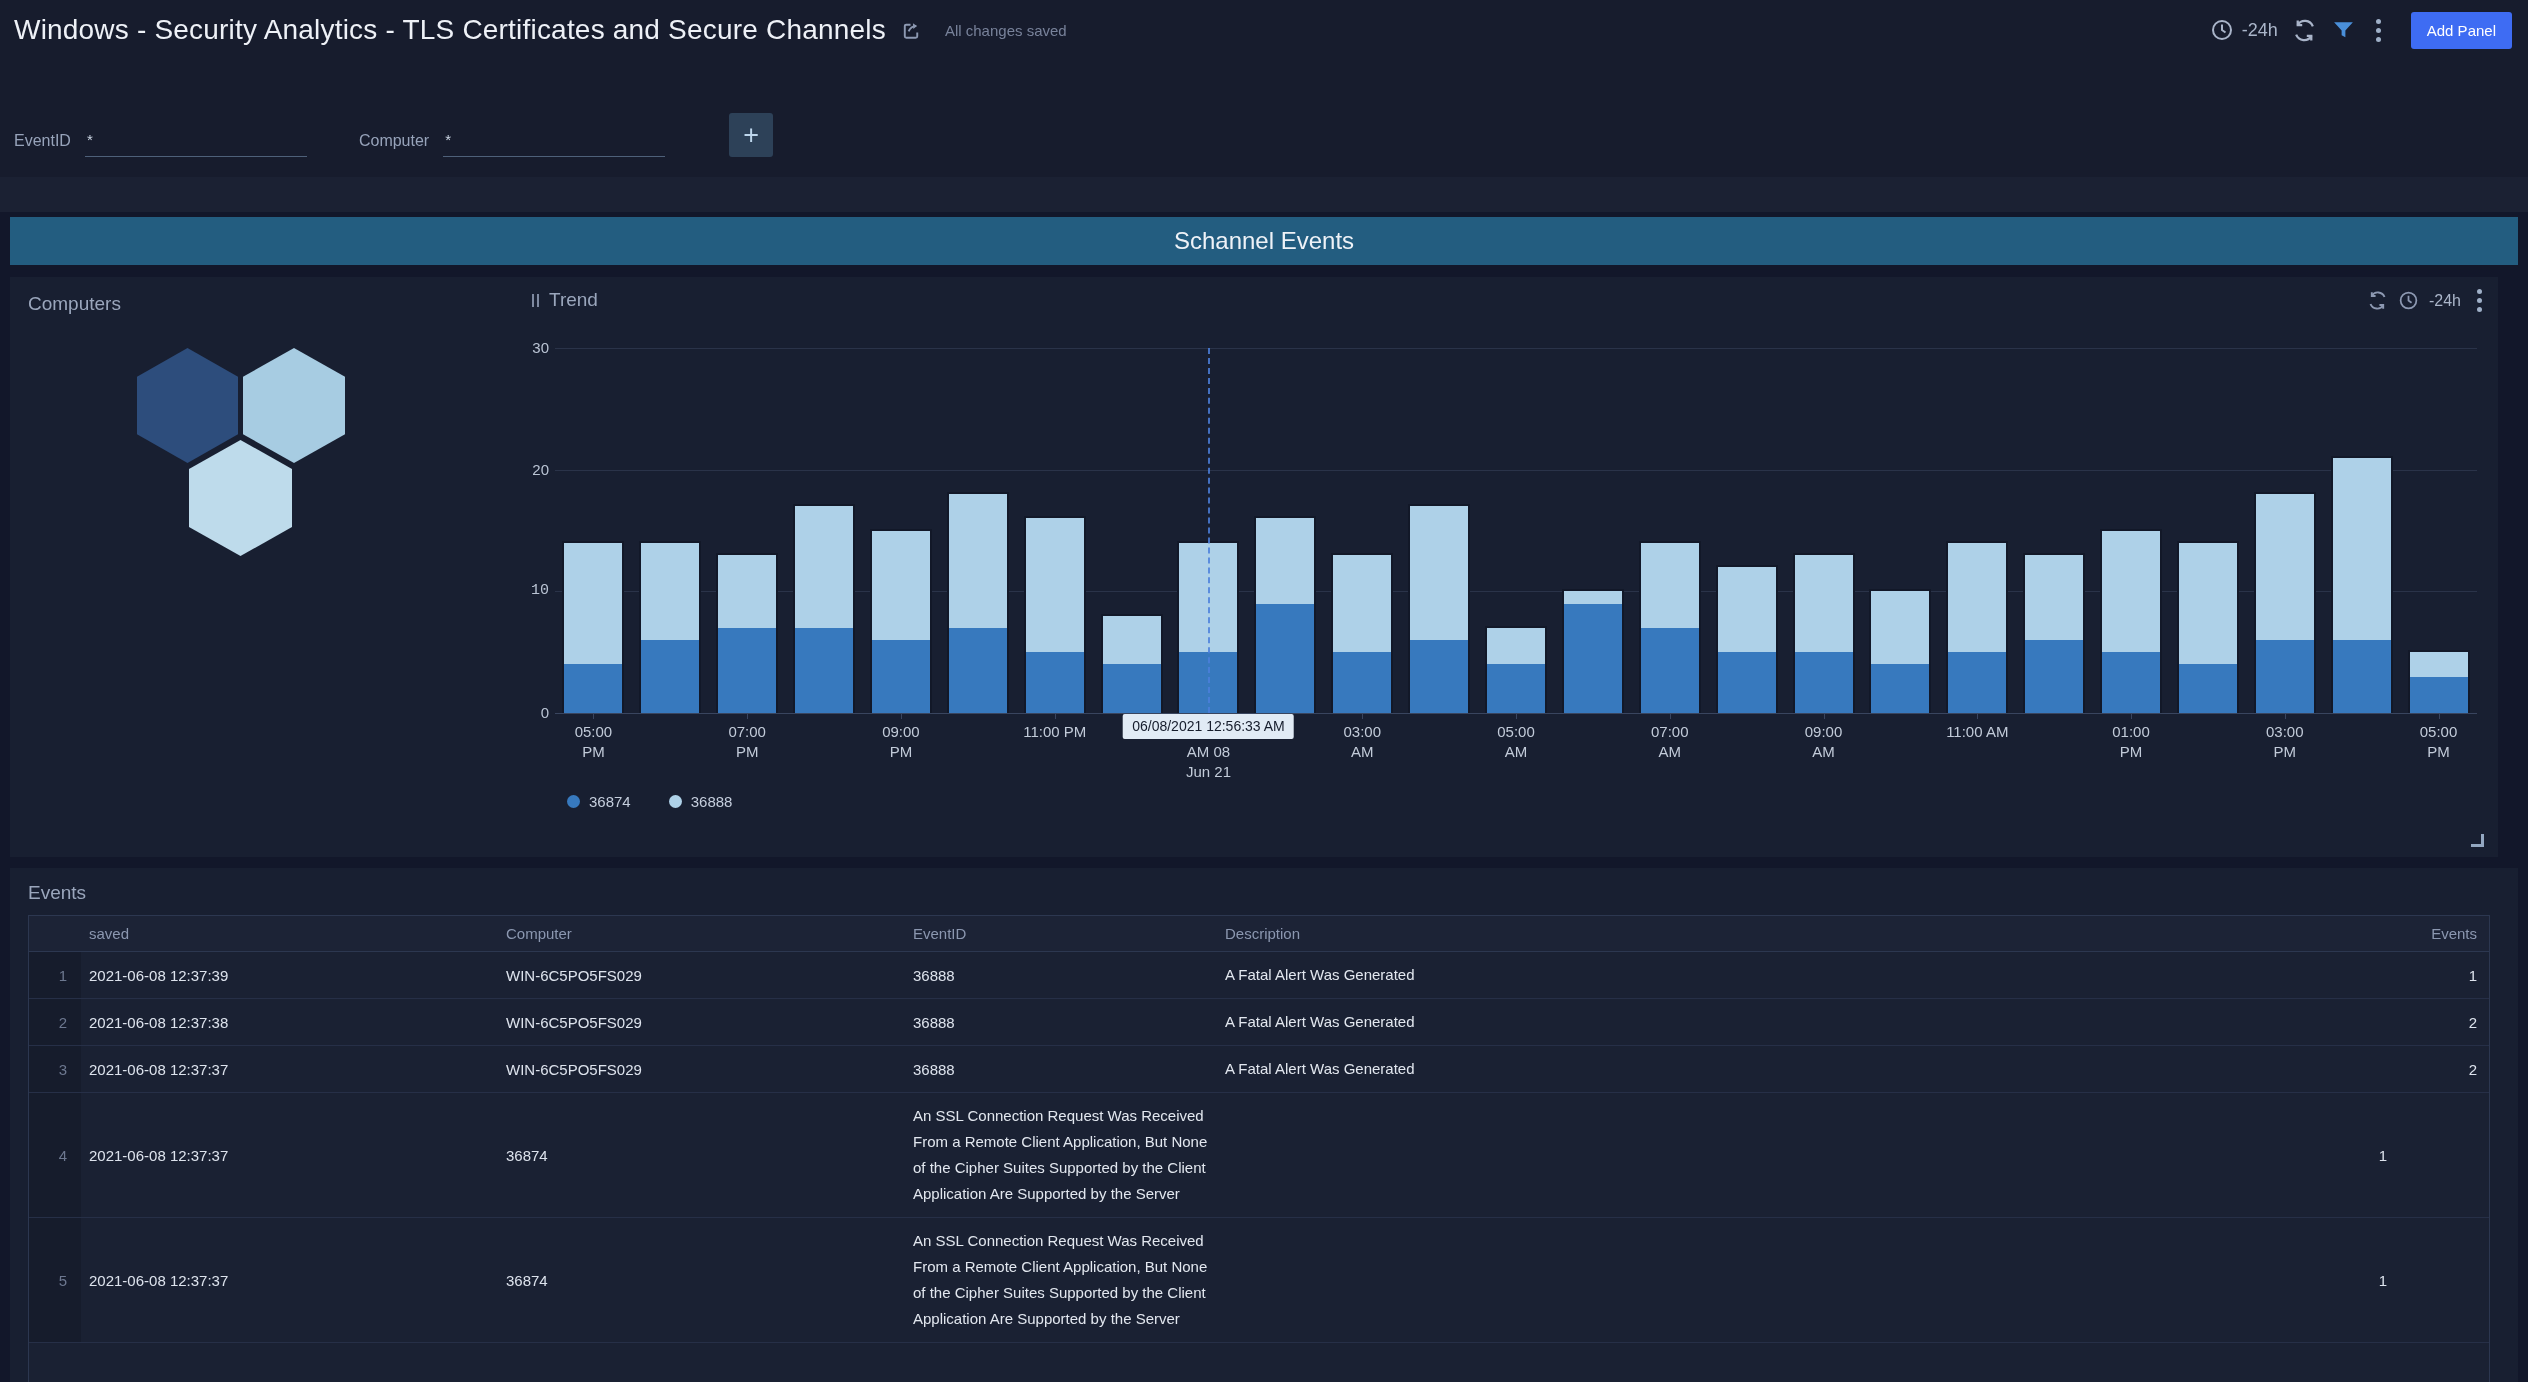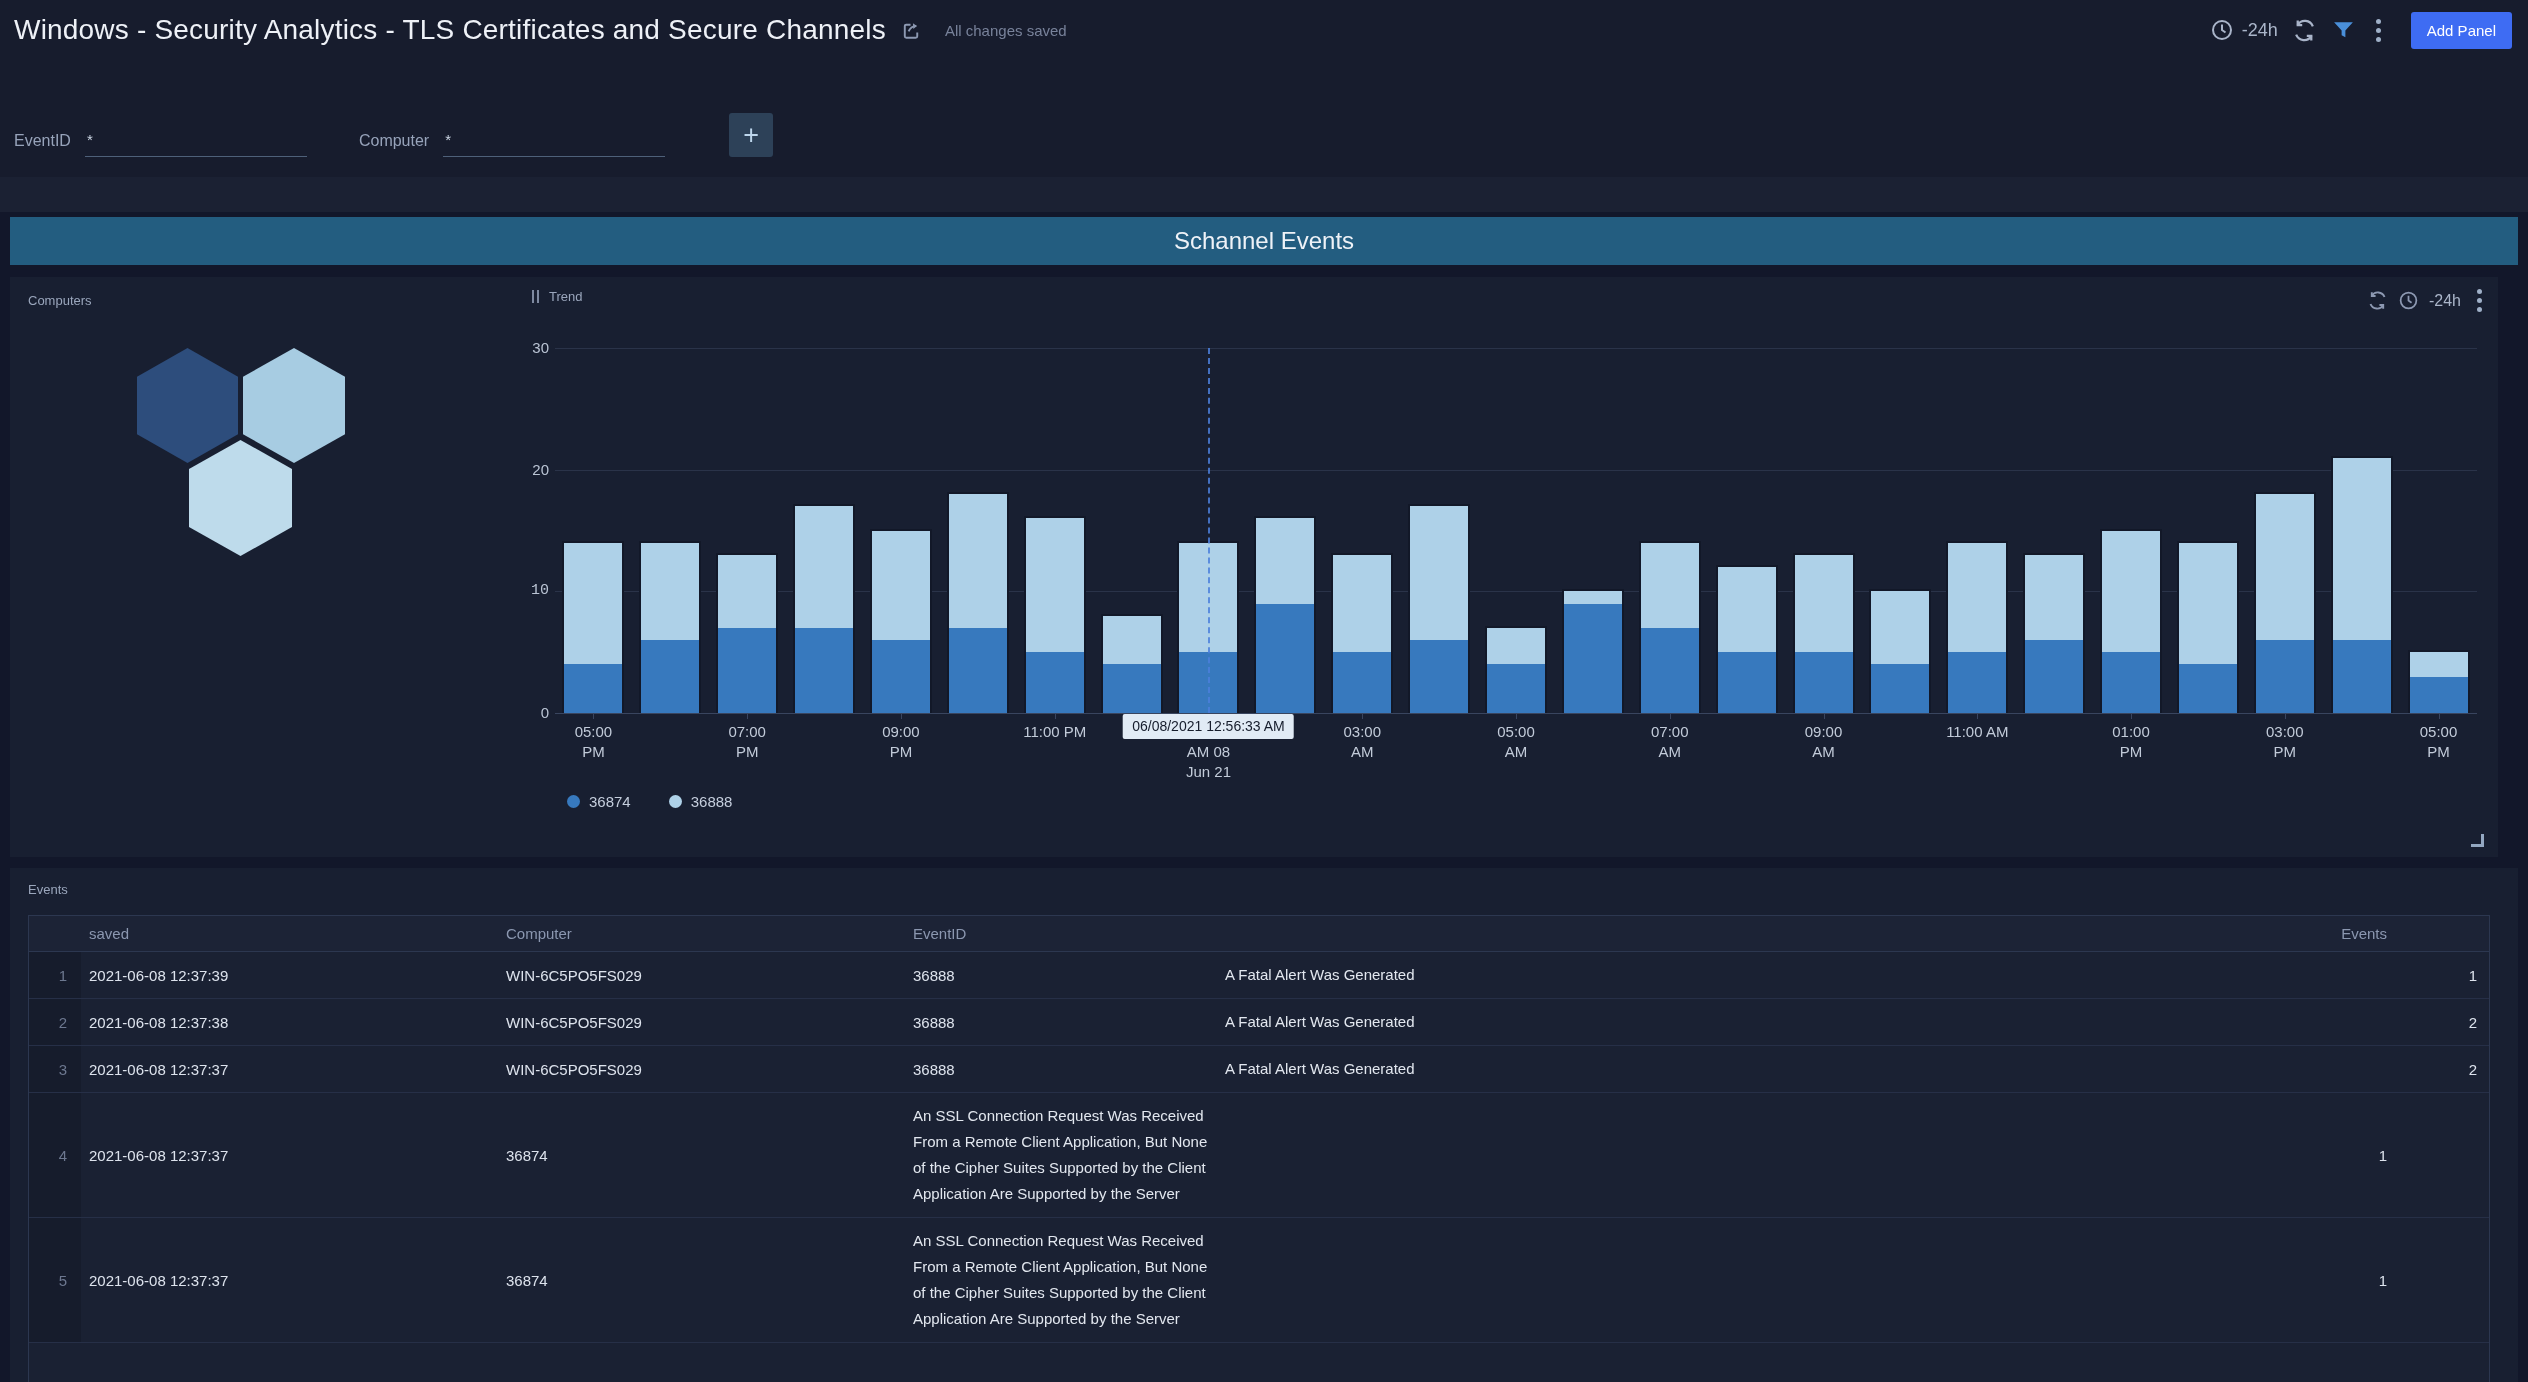--- a/index.html
+++ b/index.html
@@ -30,21 +30,21 @@
             color:#ccd6e4; font-size:15px; font-family:inherit; padding:0 2px 8px; outline:none; }
   .plusbtn { width:44px; height:44px; margin-left:64px; background:#2d4158; border:none; border-radius:3px;
              color:#bdd6ec; font-size:27px; line-height:1; cursor:pointer; }
   .band { position:absolute; top:177px; left:0; right:0; height:35px; background:#1b2133; }
   
   .banner { position:absolute; top:217px; left:10px; right:10px; height:48px; background:#235d80;
             display:flex; align-items:center; justify-content:center;
             color:#eef2f7; font-size:24px; }
   
   .panel { position:absolute; background:#181f31; }
-  .ptitle { font-size:13px; color:#9aa6bc; }
+  .ptitle { font-size:19px; color:#9aa6bc; }
   .computers { left:10px; top:277px; width:523px; height:580px; }
   .computers .ptitle { position:absolute; left:18px; top:16px; }
   .hex { position:absolute; clip-path:polygon(50% 0,100% 25%,100% 75%,50% 100%,0 75%,0 25%); }
   .hex0 { left:127px; top:71px;  width:101px; height:115px; }
   .hex1 { left:233px; top:71px;  width:102px; height:115px; }
   .hex2 { left:179px; top:163px; width:103px; height:116px; }
   .trend { left:520px; top:277px; width:1978px; height:580px; }
   .trend-head { position:absolute; left:12px; top:12px; display:flex; align-items:center; gap:10px; }
   .drag-handle { display:flex; gap:3px; }
   .drag-handle i { width:2px; height:13px; background:#7e89a0; }
@@ -374,20 +374,21 @@
 </section>
 
 <section class="panel events">
   <span class="ptitle">Events</span>
   <div class="table" id="etable">
       <div class="thead">
         <div class="h0"></div>
         <div class="h1">saved</div>
         <div class="h2">Computer</div>
         <div class="h3">EventID</div>
+        <div class="h4">Description</div>
         <div class="h5">Events</div>
       </div>
       <div class="trow">
         <div class="c0">1</div>
         <div class="c1">2021-06-08 12:37:39</div>
         <div class="c2">WIN-6C5PO5FS029</div>
         <div class="c3">36888</div>
         <div class="cdesc">A Fatal Alert Was Generated</div>
         <div class="cev">1</div>
       </div>

